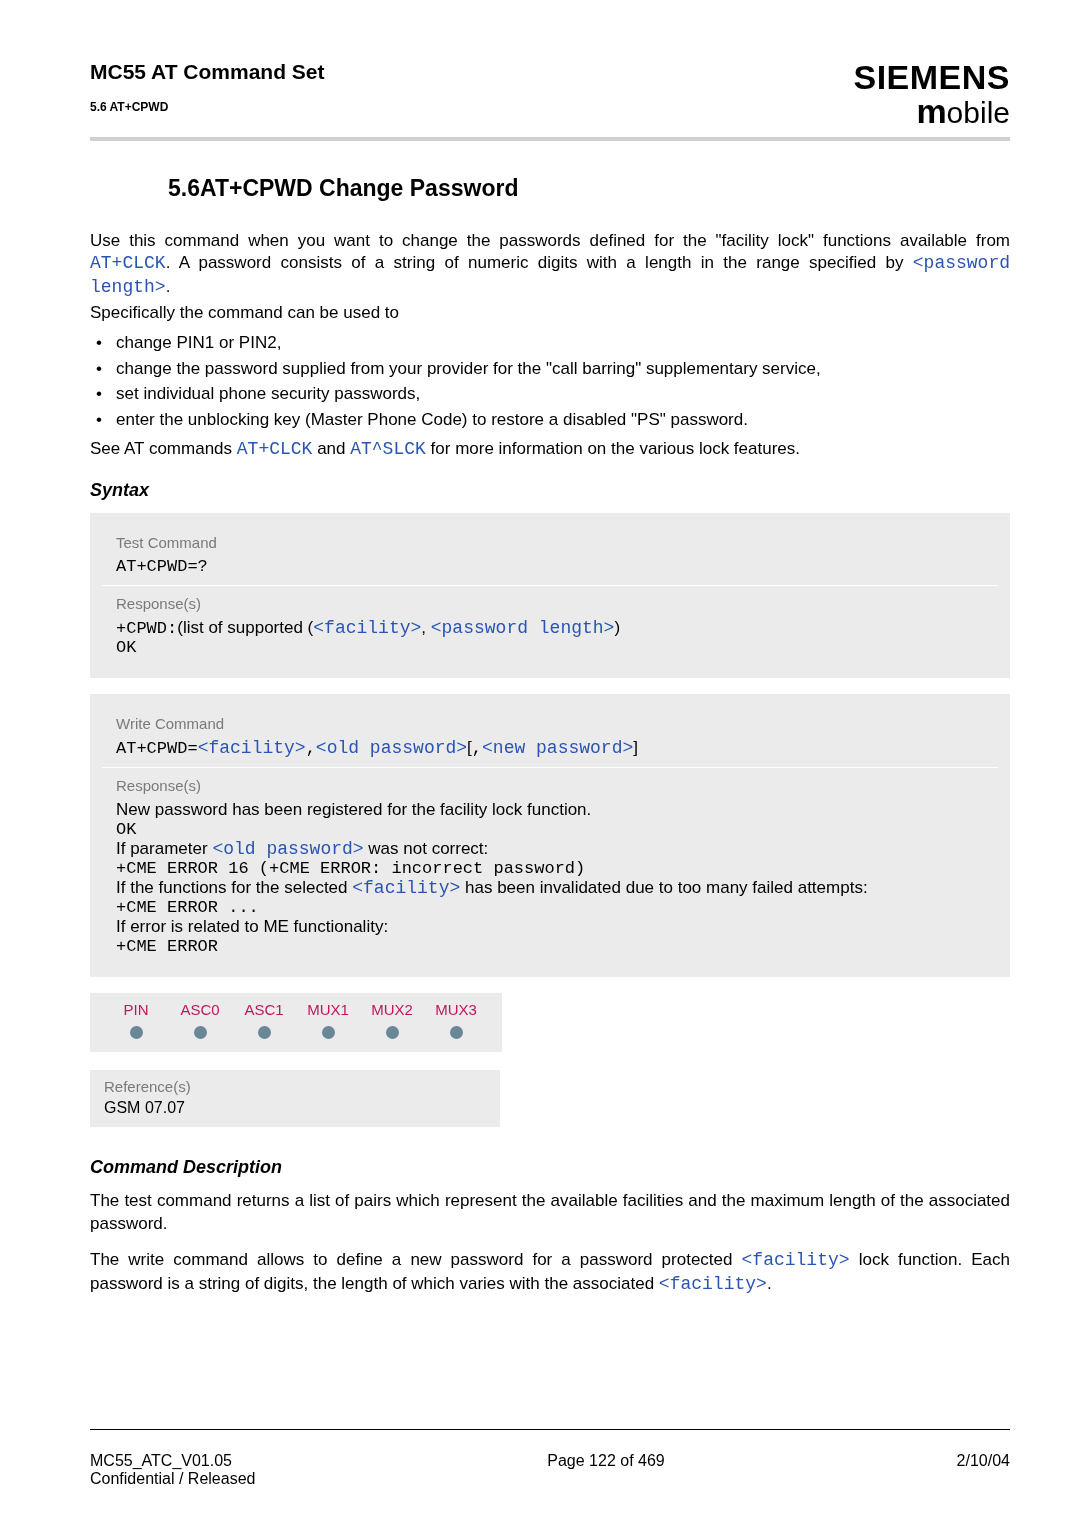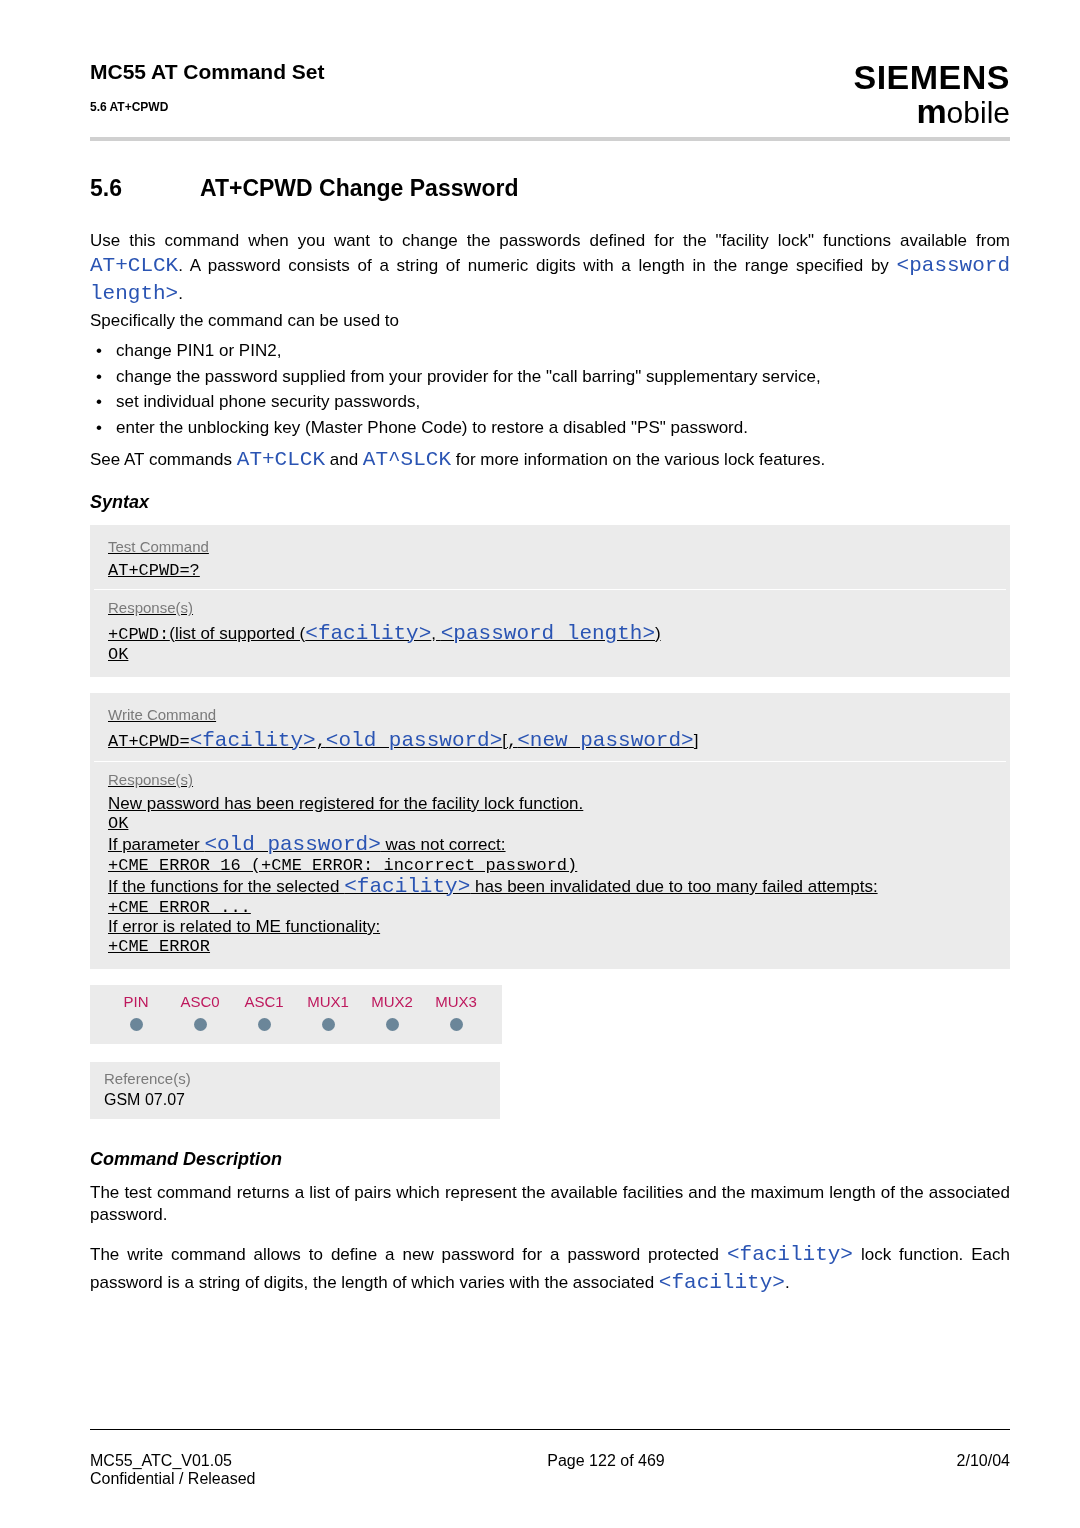--- a/index.html
+++ b/index.html
@@ -6,28 +6,28 @@
   html, body { width: 1080px; height: 1528px; background: #fff; font-family: Arial, Helvetica, sans-serif; color: #000; }
   .page { padding: 60px 70px 40px 90px; position: relative; height: 100%; }
   .header { display: flex; justify-content: space-between; align-items: flex-start; margin-bottom: 6px; }
   .hleft-title { font-weight: bold; font-size: 21px; }
   .hleft-sub { font-weight: bold; font-size: 12px; margin-top: 16px; }
   .logo-siemens { font-weight: 900; font-size: 34px; letter-spacing: 0.5px; line-height: 1; text-align: right; }
   .logo-mobile { font-size: 30px; text-align: right; margin-top: -2px; }
   .logo-mobile .m { font-weight: 700; font-size: 34px; color: #000; }
   .hr { height: 4px; background: #d0d0d0; margin: 6px 0 34px 0; }
   .h56 { font-weight: bold; font-size: 23px; margin-bottom: 28px; }
-  .h56 .num { display: inline-block; width: 110px; }
+  .h56 .num { display: inline-block; width: 110px; text-align: right; }
   p.body { font-size: 17px; line-height: 1.32; margin-bottom: 2px; }
-  .code-link { color: #2a54b3; font-family: "Courier New", monospace; font-size: 21px; }
+  .code-link { color: #2a54b3; font-family: "Courier New", monospace; font-size: 18px; }
   ul.bullets { list-style: none; margin: 6px 0 6px 0; }
   ul.bullets li { font-size: 17px; line-height: 1.5; padding-left: 26px; position: relative; }
   ul.bullets li::before { content: "•"; position: absolute; left: 6px; top: 0; }
   .syntax-h { font-weight: bold; font-style: italic; font-size: 18px; margin: 18px 0 12px 0; }
-  .syntax-box { background: #ebebeb; font-size: 17px; padding: 4px; margin-bottom: 16px; text-decoration: underline; }
+  .syntax-box { background: #ebebeb; font-size: 17px; padding: 12px; margin-bottom: 16px; }
   .sb-section { padding: 9px 14px; }
   .sb-divider { height: 1px; background: #fff; }
   .sb-label { color: #7a7a7a; font-size: 15px; margin-bottom: 6px; }
   .mono { font-family: "Courier New", monospace; font-size: 17px; }
   .dots-table { background: #ebebeb; display: inline-block; padding: 8px 14px 10px 14px; }
   .dots-row { display: flex; gap: 0; }
   .dots-cell { width: 64px; text-align: center; font-size: 15px; color: #be185d; }
   .dot { width: 13px; height: 13px; border-radius: 50%; background: #6b8699; display: inline-block; margin-top: 8px; }
   .ref-box { background: #ebebeb; display: inline-block; padding: 8px 12px 10px 14px; margin-top: 18px; min-width: 410px; }
   .ref-label { color: #7a7a7a; font-size: 15px; margin-bottom: 4px; }

